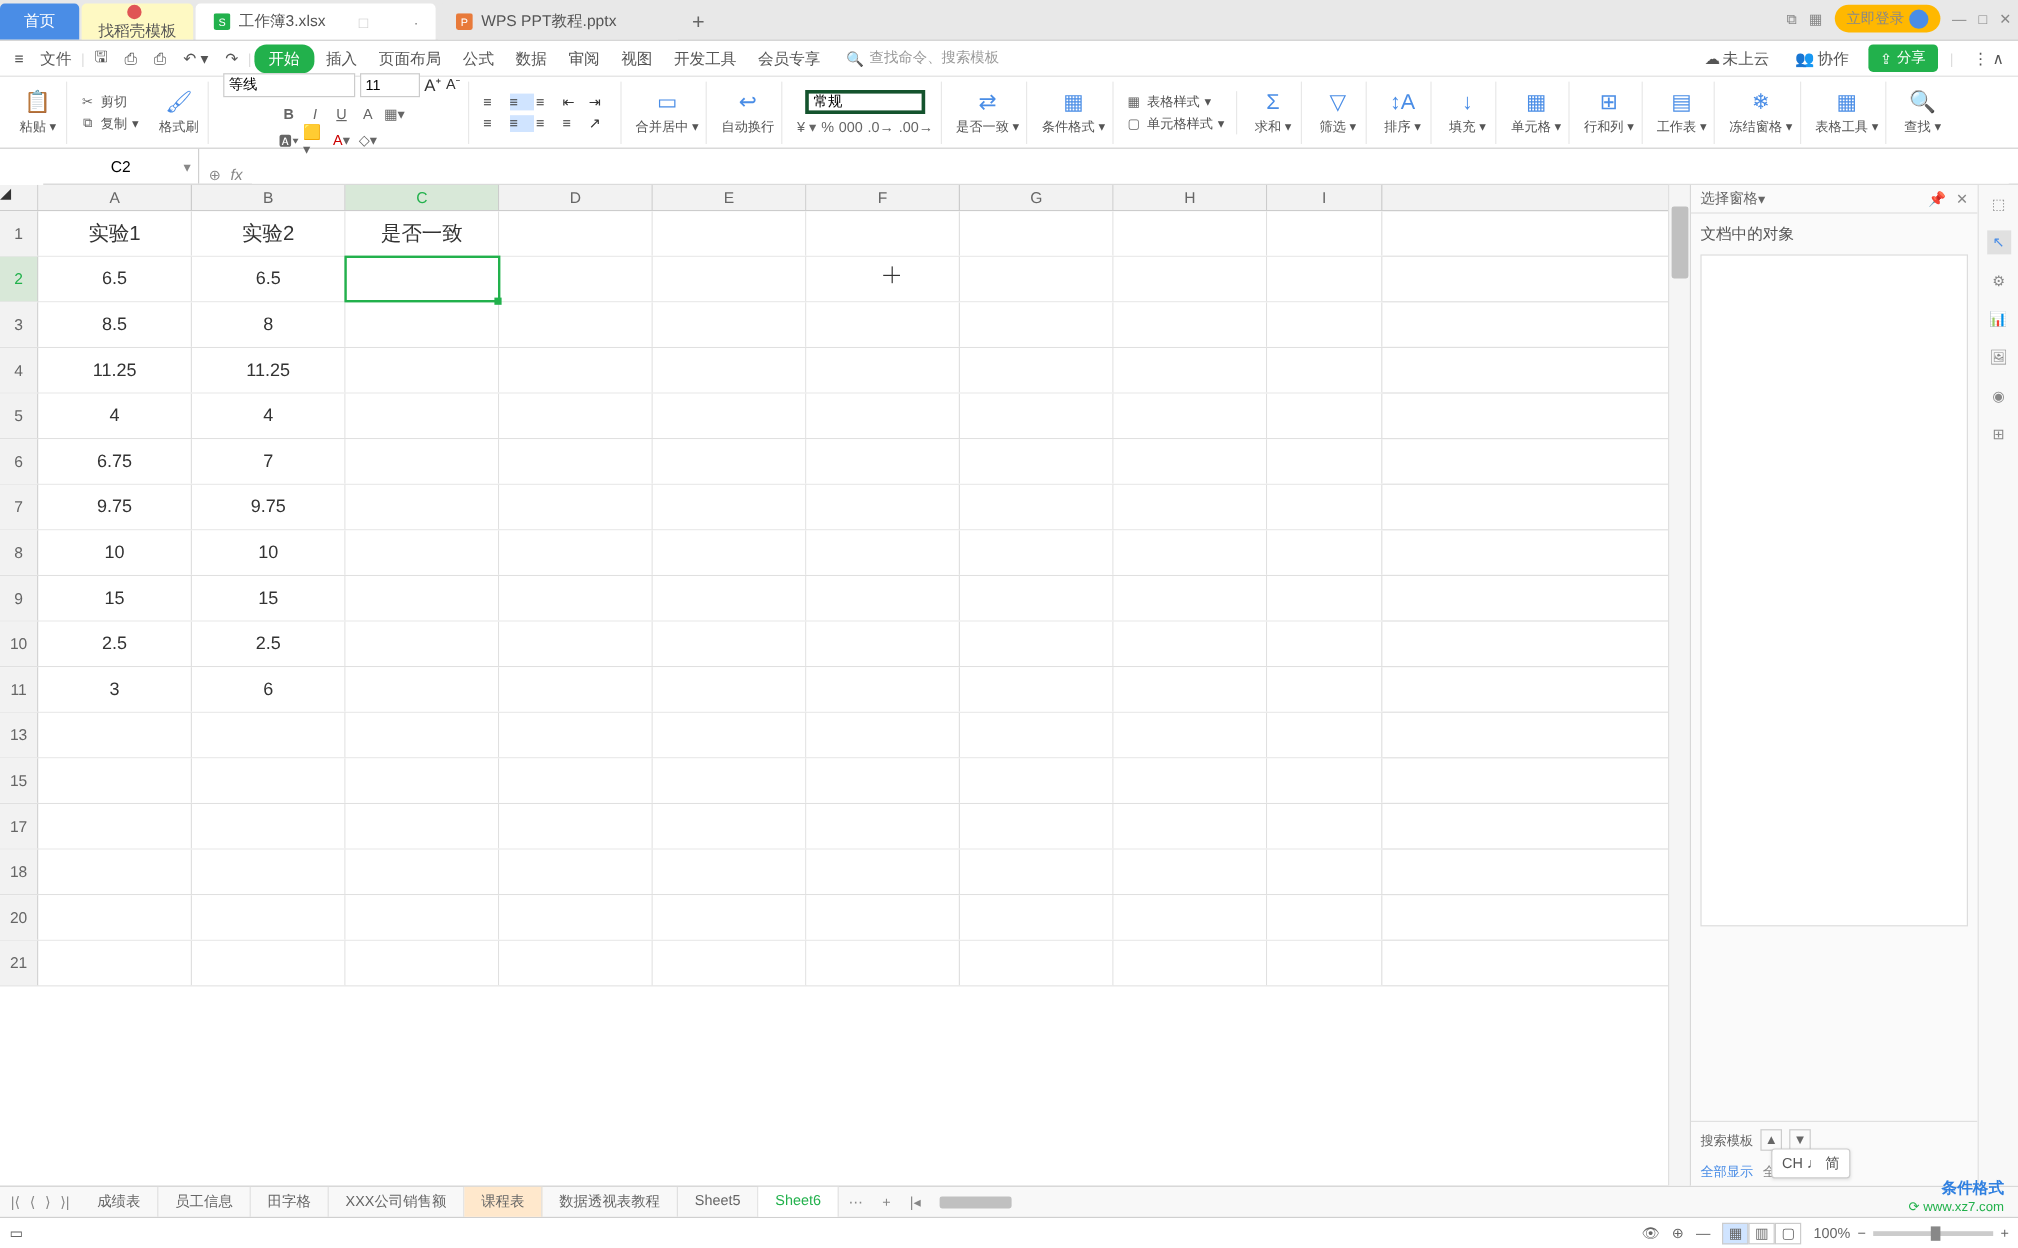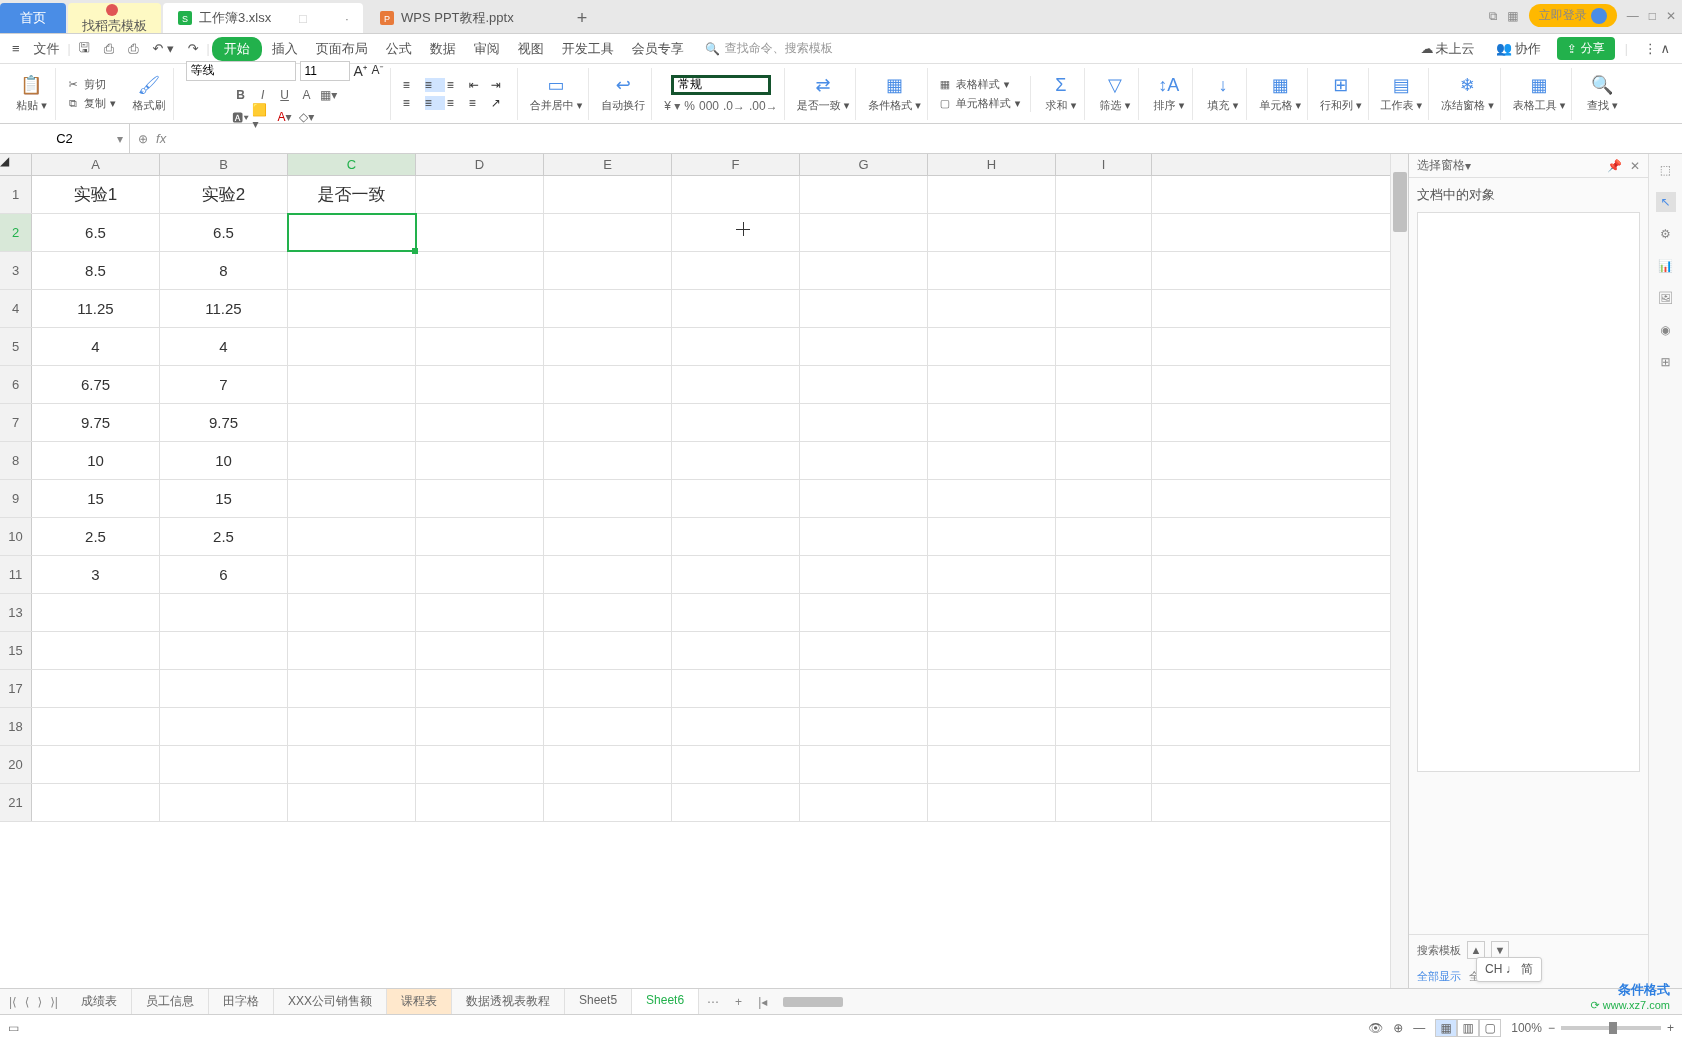--- a/index.html
+++ b/index.html
@@ -45,21 +45,21 @@
 .font-size { width: 50px; }
 .btn-grid { display: grid; grid-template-columns: repeat(5, 20px); gap: 2px; }
 .btn-grid .ico { width: 20px; height: 20px; display: flex; align-items: center; justify-content: center; color: #666; cursor: pointer; font-size: 12px; }
 .align-grid { display: grid; grid-template-columns: repeat(5, 20px); gap: 2px; }
 .align-grid .ico.sel { background: #d0e4ff; }
 .ribbon-group.big { flex-direction: column; min-width: 48px; }
 .ribbon-group.big .rg-icon { font-size: 18px; }
 .dropdown-sel { height: 20px; border: 3px solid #14532d; width: 100px; font-size: 12px; padding: 0 4px; }
 
 
-.formula-bar { height: 30px; display: flex; align-items: center; border-bottom: 1px solid #d0d0d0; }
+.formula-bar { height: 30px; display: flex; align-items: flex-end; border-bottom: 1px solid #d0d0d0; margin-left: 36px; }
 .name-box { width: 130px; border-right: 1px solid #d0d0d0; height: 100%; display: flex; align-items: center; justify-content: center; position: relative; }
 .name-input { border: none; text-align: center; width: 80px; font-size: 13px; outline: none; }
 .name-box .dd { position: absolute; right: 6px; color: #888; }
 .fx-area { flex: 1; display: flex; align-items: center; padding: 0 8px; gap: 8px; }
 .fx-label { color: #888; font-style: italic; font-size: 13px; }
 .fx-input { flex: 1; border: none; outline: none; font-size: 13px; }
 
 
 .main { display: flex; height: calc(1040px - 34px - 30px - 60px - 30px - 26px - 26px); }
 

